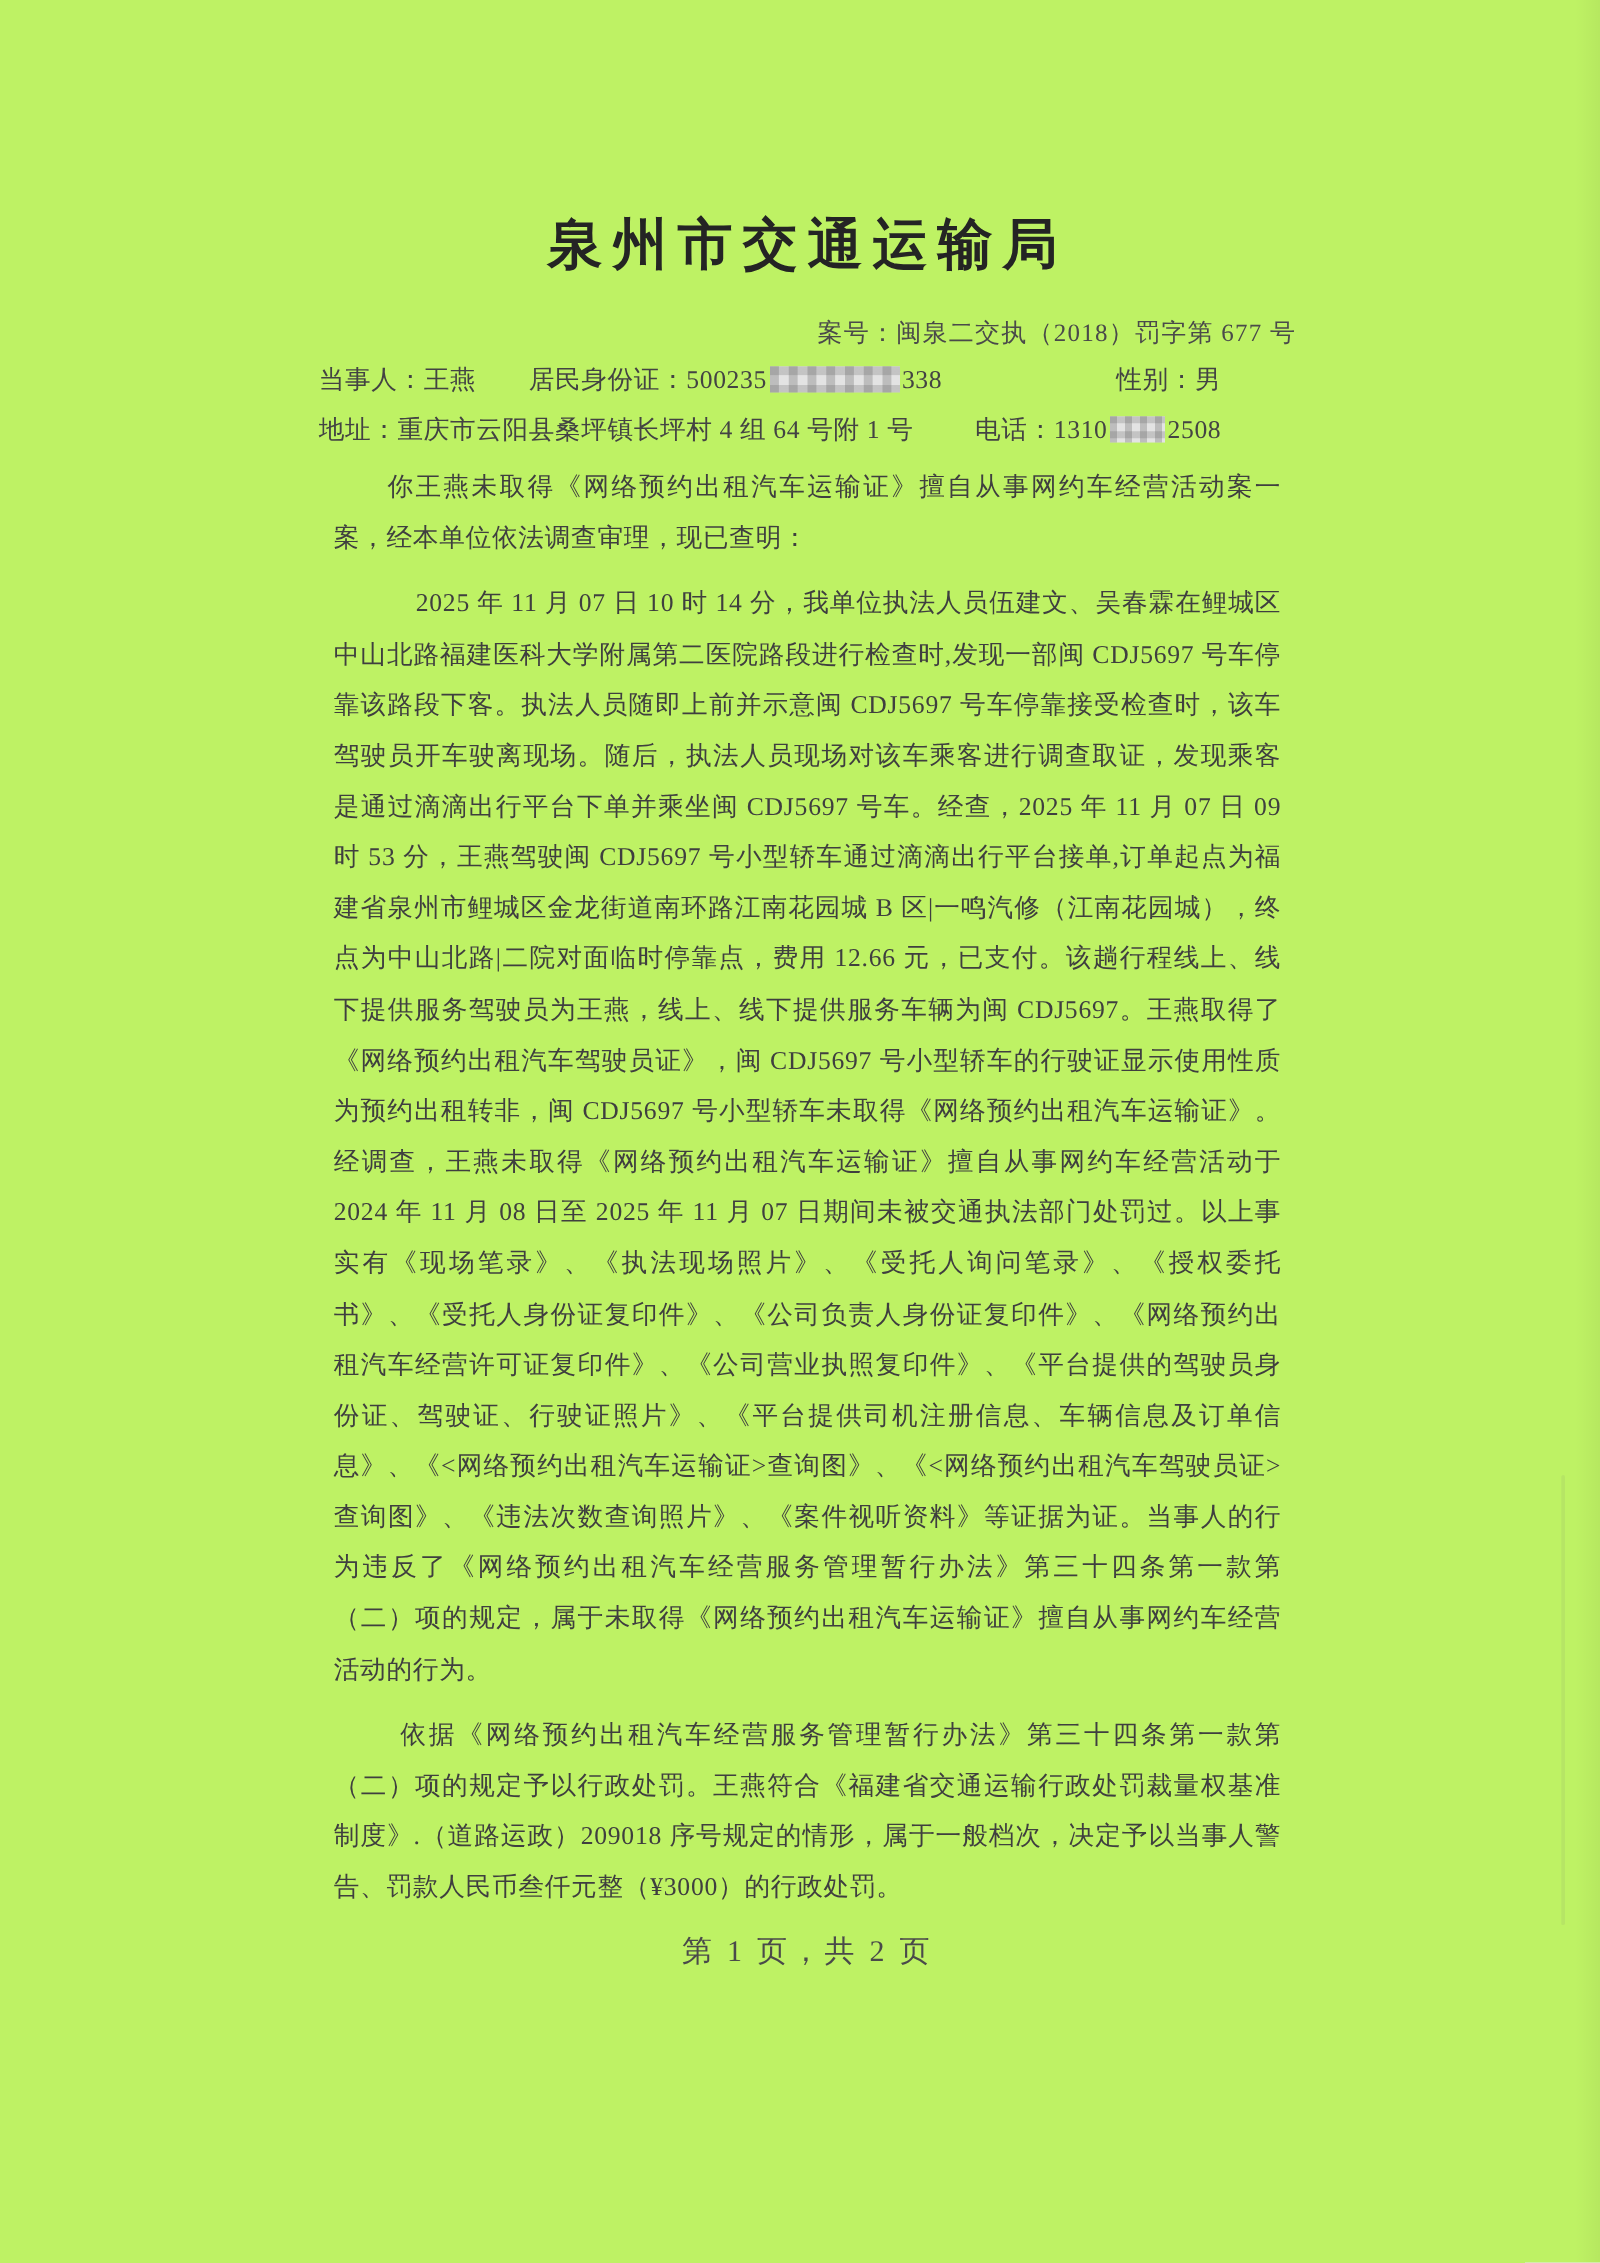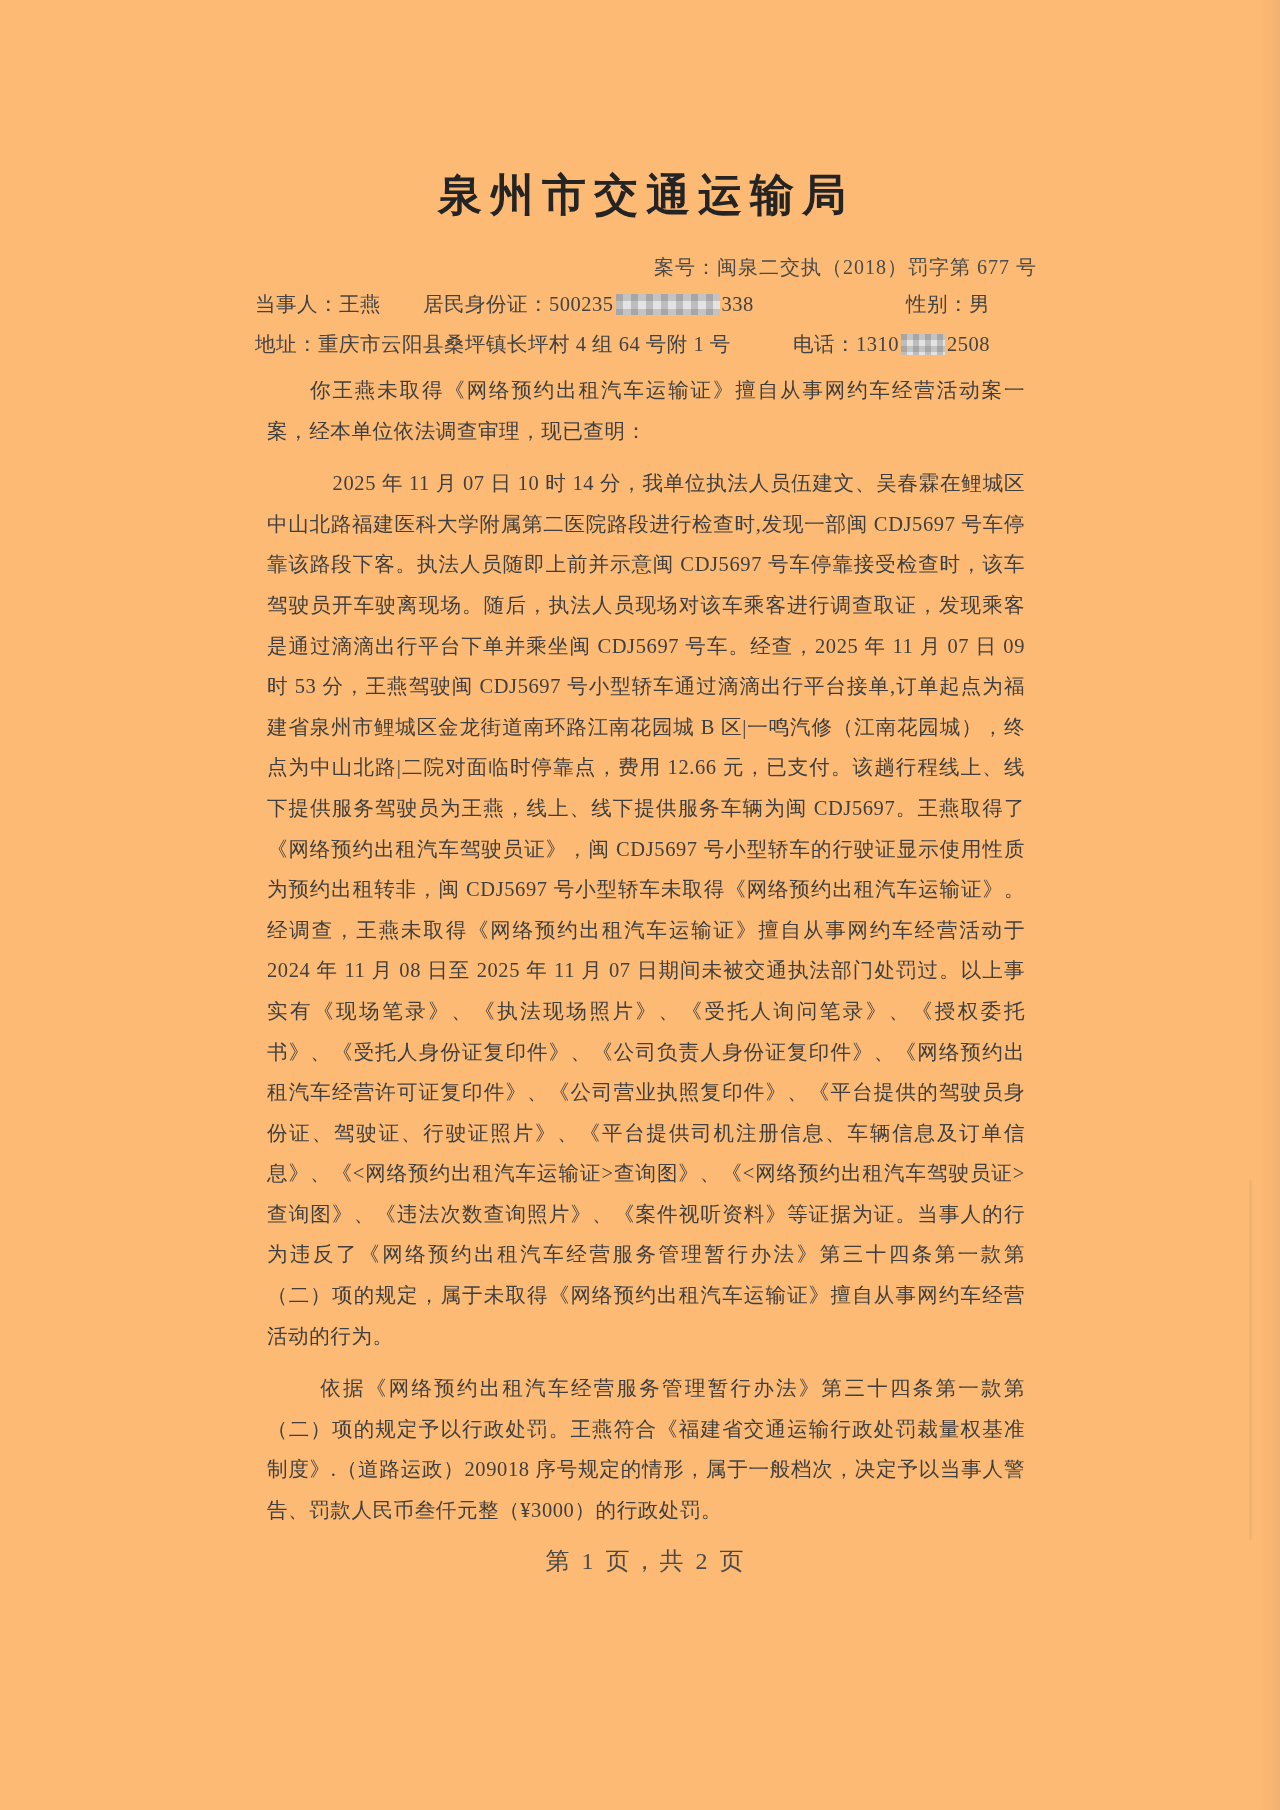--- a/index.html
+++ b/index.html
@@ -1,21 +1,21 @@
 <!DOCTYPE html>
 <html><head>
 <meta charset="utf-8">
 <style>
   html, body { margin: 0; padding: 0; background: #e8e8e8; }
   .page {
     position: relative;
     width: 1280px;
     height: 1810px;
     margin: 0 auto;
-    background: #fdba74;
+    background: #bef264;
     overflow: hidden;
     font-family: "Liberation Serif", "DejaVu Serif", serif;
     color: #3f3f3f;
   }
   .scan-edge {
     position: absolute; right: 0; top: 0; width: 20px; height: 100%;
     background: linear-gradient(90deg, rgba(0,0,0,0) 0%, rgba(0,0,0,0.045) 100%);
     pointer-events: none;
   }
   .scan-streak {
@@ -51,21 +51,21 @@
   .info-line {
     display: flex;
     align-items: baseline;
     font-size: 20.5px;
     line-height: 40px;
     color: #434343;
     letter-spacing: 0.5px;
     white-space: nowrap;
   }
   .info-line .mid-gap { margin-left: 42px; }
-  .info-line .right-item { margin-left: auto; margin-right: 47px; }
+  .info-line .right-item { margin-left: auto; margin-right: 60px; }
   .redaction {
     display: inline-block;
     height: 21px;
     vertical-align: -4px;
     margin: 0 2px;
     background-color: #d9d9d9;
     background-image:
       linear-gradient(90deg, rgba(90,90,90,0.28) 50%, rgba(0,0,0,0) 50%),
       linear-gradient(rgba(120,120,120,0.22) 50%, rgba(255,255,255,0.25) 50%);
     background-size: 15px 15px;

